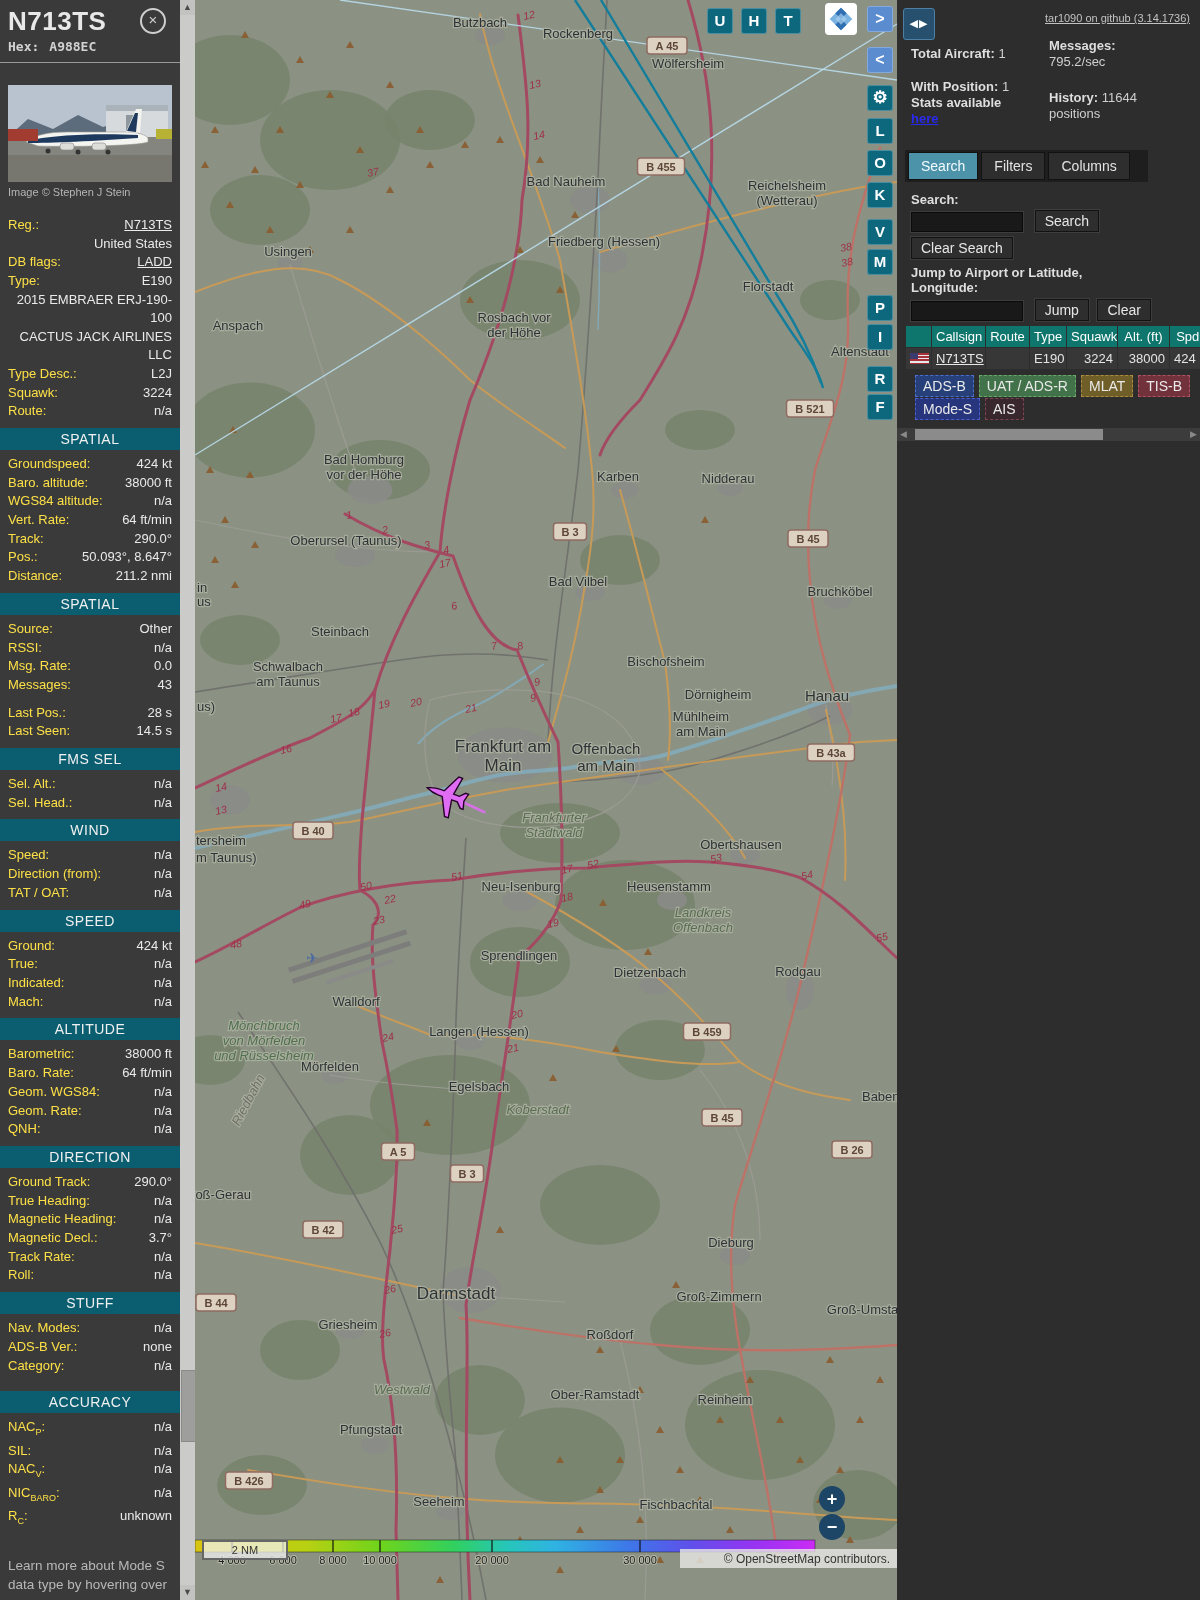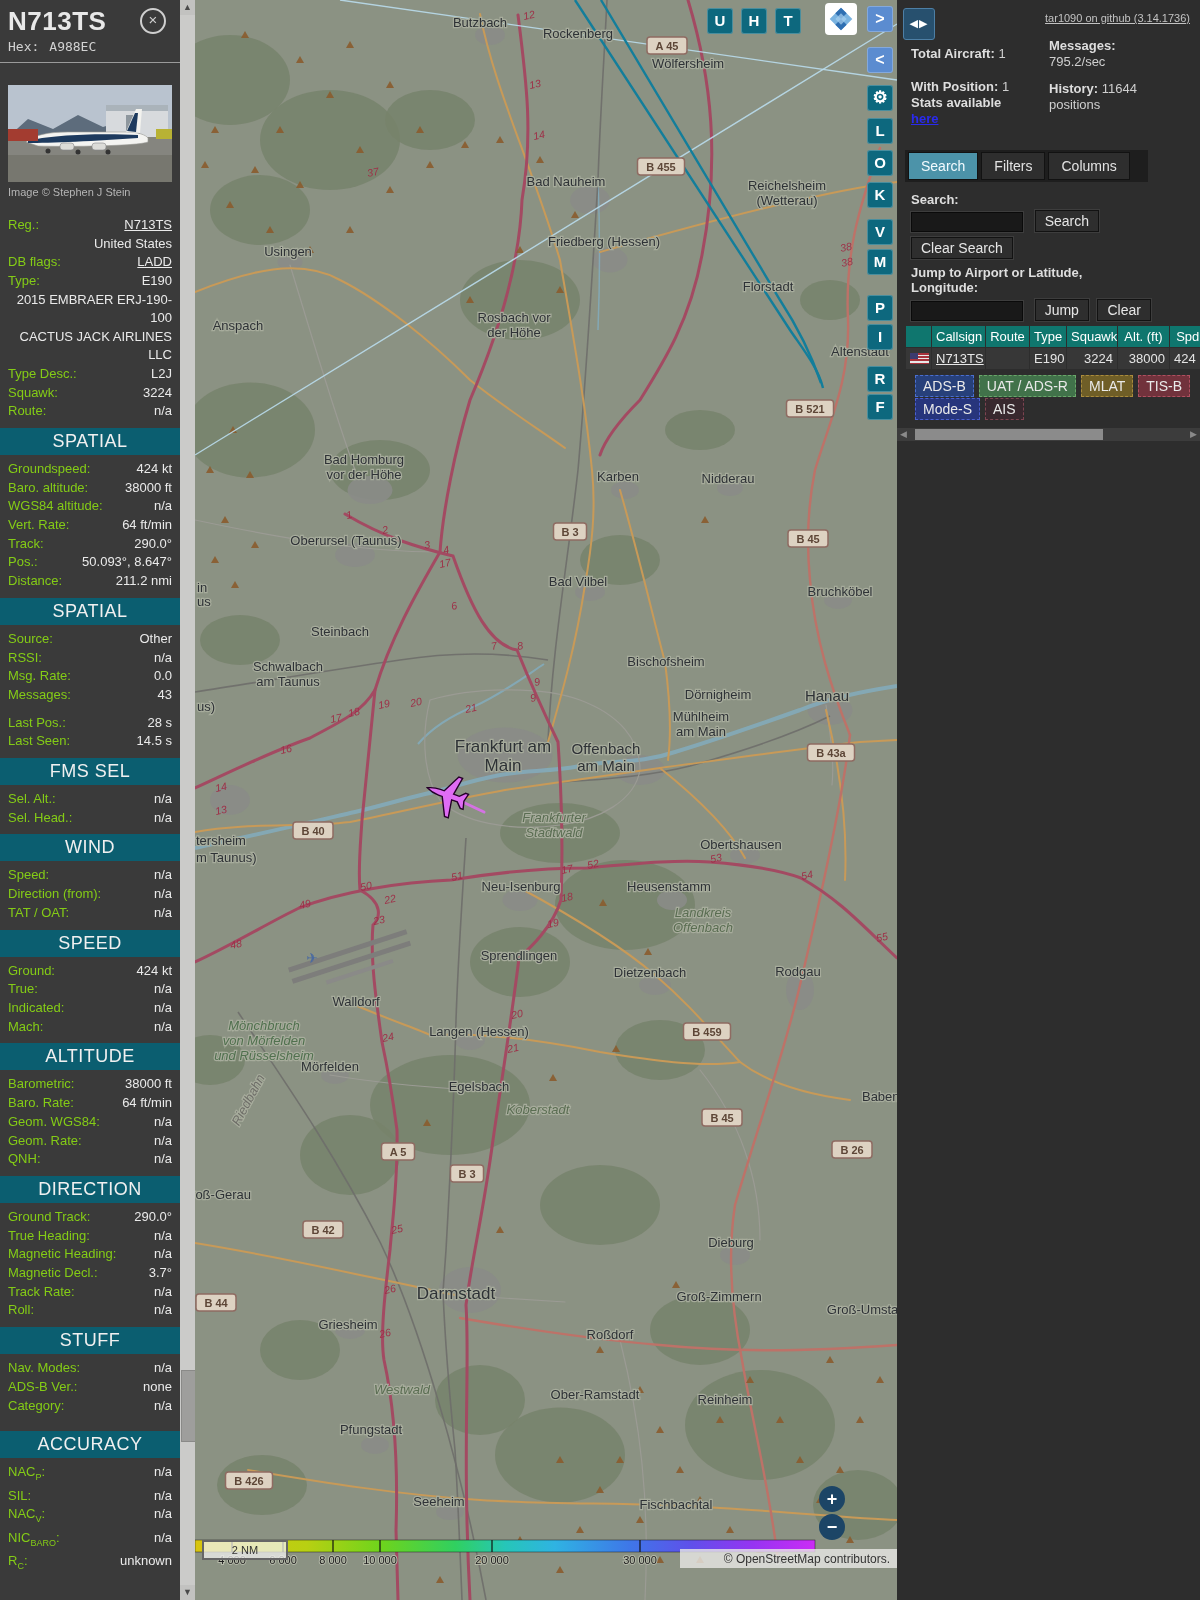--- a/index.html
+++ b/index.html
@@ -2,34 +2,34 @@
 <html><head>
 <meta charset="utf-8">
 <style>
   html,body{margin:0;padding:0;}
   body{width:1200px;height:1600px;overflow:hidden;background:#2d2d2d;
        font-family:"Liberation Sans",sans-serif;position:relative;}
   
   #sidebar{position:absolute;left:0;top:0;width:180px;height:1600px;background:#3a3a3a;
            color:#c9c9c9;font-size:13px;overflow:hidden;}
   #plane-title{font-size:26px;font-weight:bold;color:#e8e8e8;padding:6px 8px 0 8px;letter-spacing:.5px;}
-  #hex-line{padding:2px 8px 8px 8px;font-family:"DejaVu Sans Mono",monospace;font-weight:normal;color:#d2d2d2;}
+  #hex-line{padding:2px 8px 8px 8px;font-family:"DejaVu Sans Mono",monospace;font-weight:bold;color:#d2d2d2;}
   #hex-line .v{margin-left:10px;}
   #close-btn{position:absolute;top:8px;right:14px;width:22px;height:22px;border:2px solid #cfcfcf;
              border-radius:50%;color:#cfcfcf;text-align:center;line-height:20px;font-size:15px;cursor:pointer;}
   #title-divider{border:none;border-top:1px solid #9a9a9a;margin:0;}
   #photo{margin:22px 8px 2px 8px;width:164px;height:97px;background:#9aa4ae;position:relative;overflow:hidden;}
   #photo-credit{padding:2px 8px;font-size:11px;color:#b5b5b5;}
   .info-rows{margin-top:16px;}
   .row{display:flex;justify-content:space-between;line-height:18.7px;padding:0 8px;}
-  .row .lbl{color:#84cc16;white-space:nowrap;}
+  .row .lbl{color:#fde047;white-space:nowrap;}
   .row .val{color:#eaeaea;text-align:right;flex:1;margin-left:6px;}
   .row .val.link{text-decoration:underline;cursor:pointer;}
   .row.wrap .val{line-height:18.5px;}
-  .sec-head{background:#0b5e70;color:#f0f0f0;text-align:center;font-size:18px;
+  .sec-head{background:#0b5e70;color:#f0f0f0;text-align:center;font-size:14px;
             font-weight:normal;letter-spacing:.5px;padding:3px 0;margin:7px 0 5px 0;}
   .spacer{height:9px;}
   sub{font-size:9px;}
   #sb-footer{padding:0 8px;margin-top:26px;color:#b8b8b8;line-height:19px;font-size:13.5px;}
   
   #sb-scroll{position:absolute;left:180px;top:0;width:15px;height:1600px;background:#cbcbc9;}
   #sb-scroll .arr{position:absolute;left:0;width:15px;height:15px;color:#4a4a4a;font-size:9px;
                   text-align:center;line-height:15px;background:#c2c2c0;cursor:pointer;}
   #sb-thumb{position:absolute;left:1px;top:1370px;width:13px;height:70px;background:#9e9e9c;border:1px solid #8a8a88;cursor:pointer;}
   
@@ -783,21 +783,21 @@
   <div id="stats">
     <div class="c1">
       <div><span class="stat-lbl">Total Aircraft:</span> <span>1</span></div>
       <div class="b1" style="margin-top:17px"><span class="stat-lbl">With Position:</span> <span>1</span></div>
       <div class="stat-lbl" style="">Stats available</div>
       <div><span id="here-link">here</span></div>
     </div>
     <div class="c2">
       <div class="stat-lbl">Messages:</div>
       <div>795.2/sec</div>
-      <div style="margin-top:11px"><span class="stat-lbl">History:</span> <span>11644</span></div>
+      <div style="margin-top:20px"><span class="stat-lbl">History:</span> <span>11644</span></div>
       <div>positions</div>
     </div>
   </div>
   <div id="tabs"><span class="tab active">Search</span><span class="tab">Filters</span><span class="tab">Columns</span></div>
   <div id="search-area">
     <div class="fld-lbl">Search:</div>
     <div style="margin-top:3px">
       <input class="txt-input" id="search-input" style="">
       <span class="btn" style="margin-left:8px">Search</span>
     </div>

